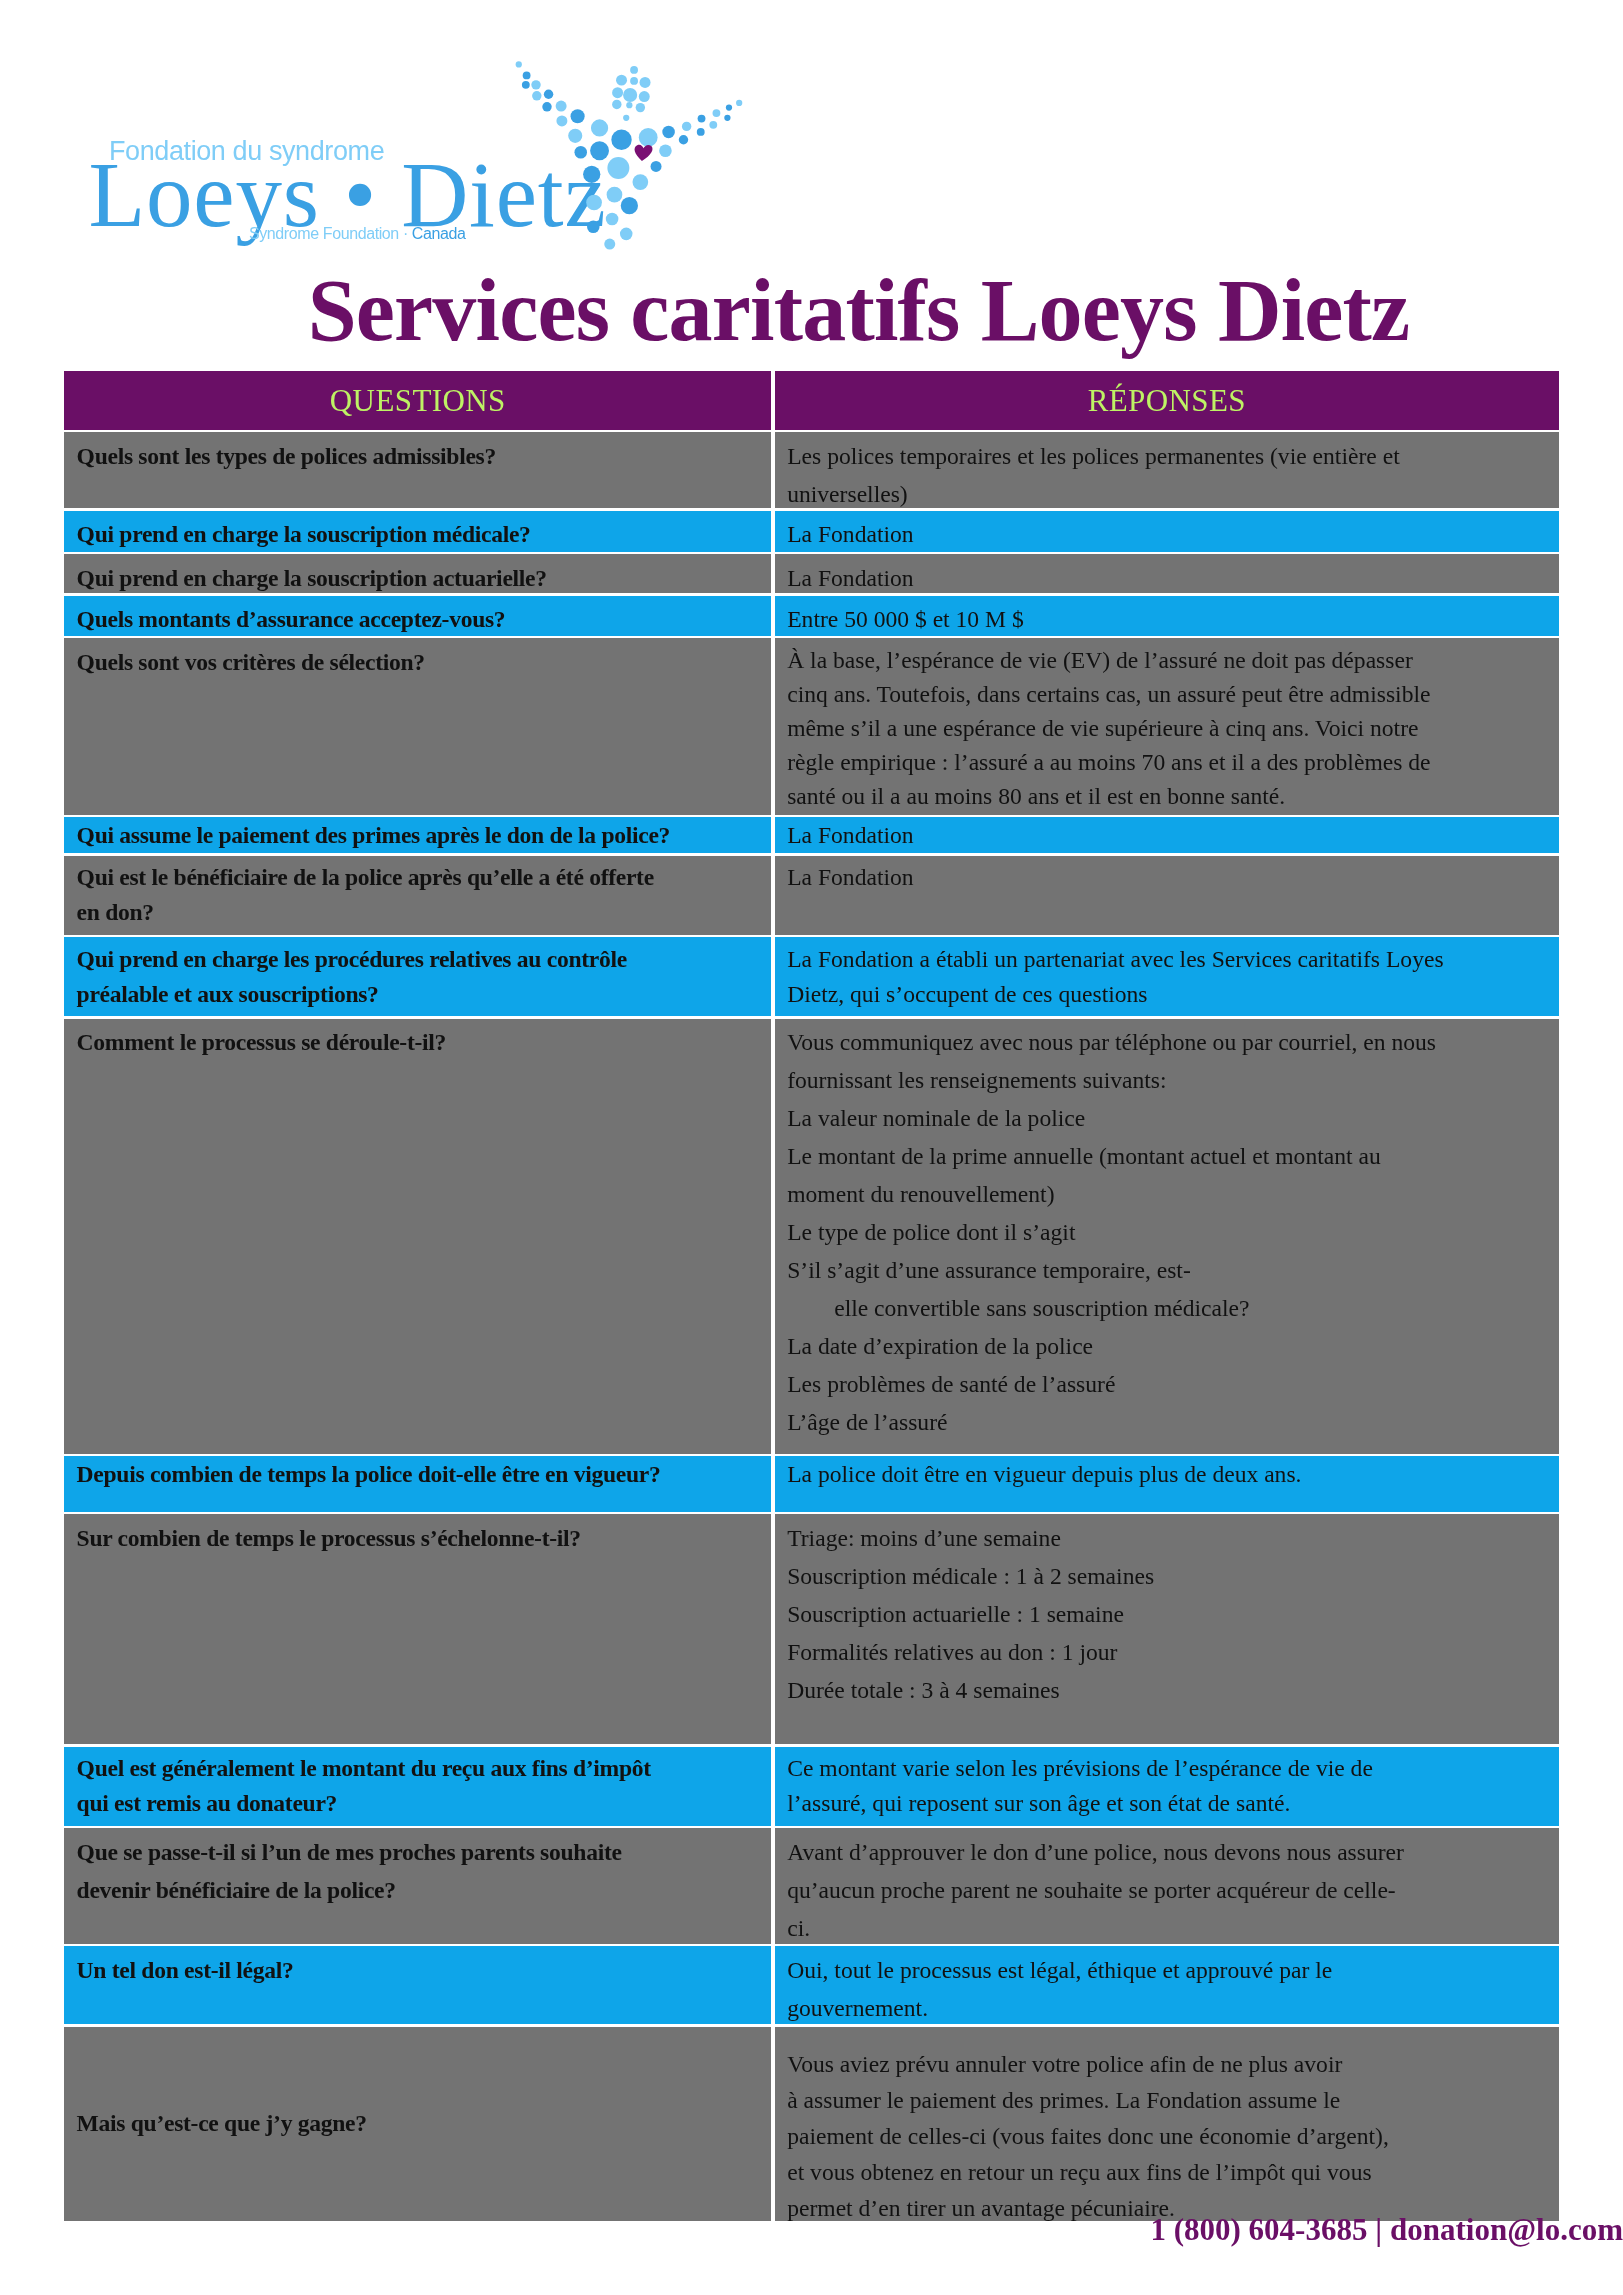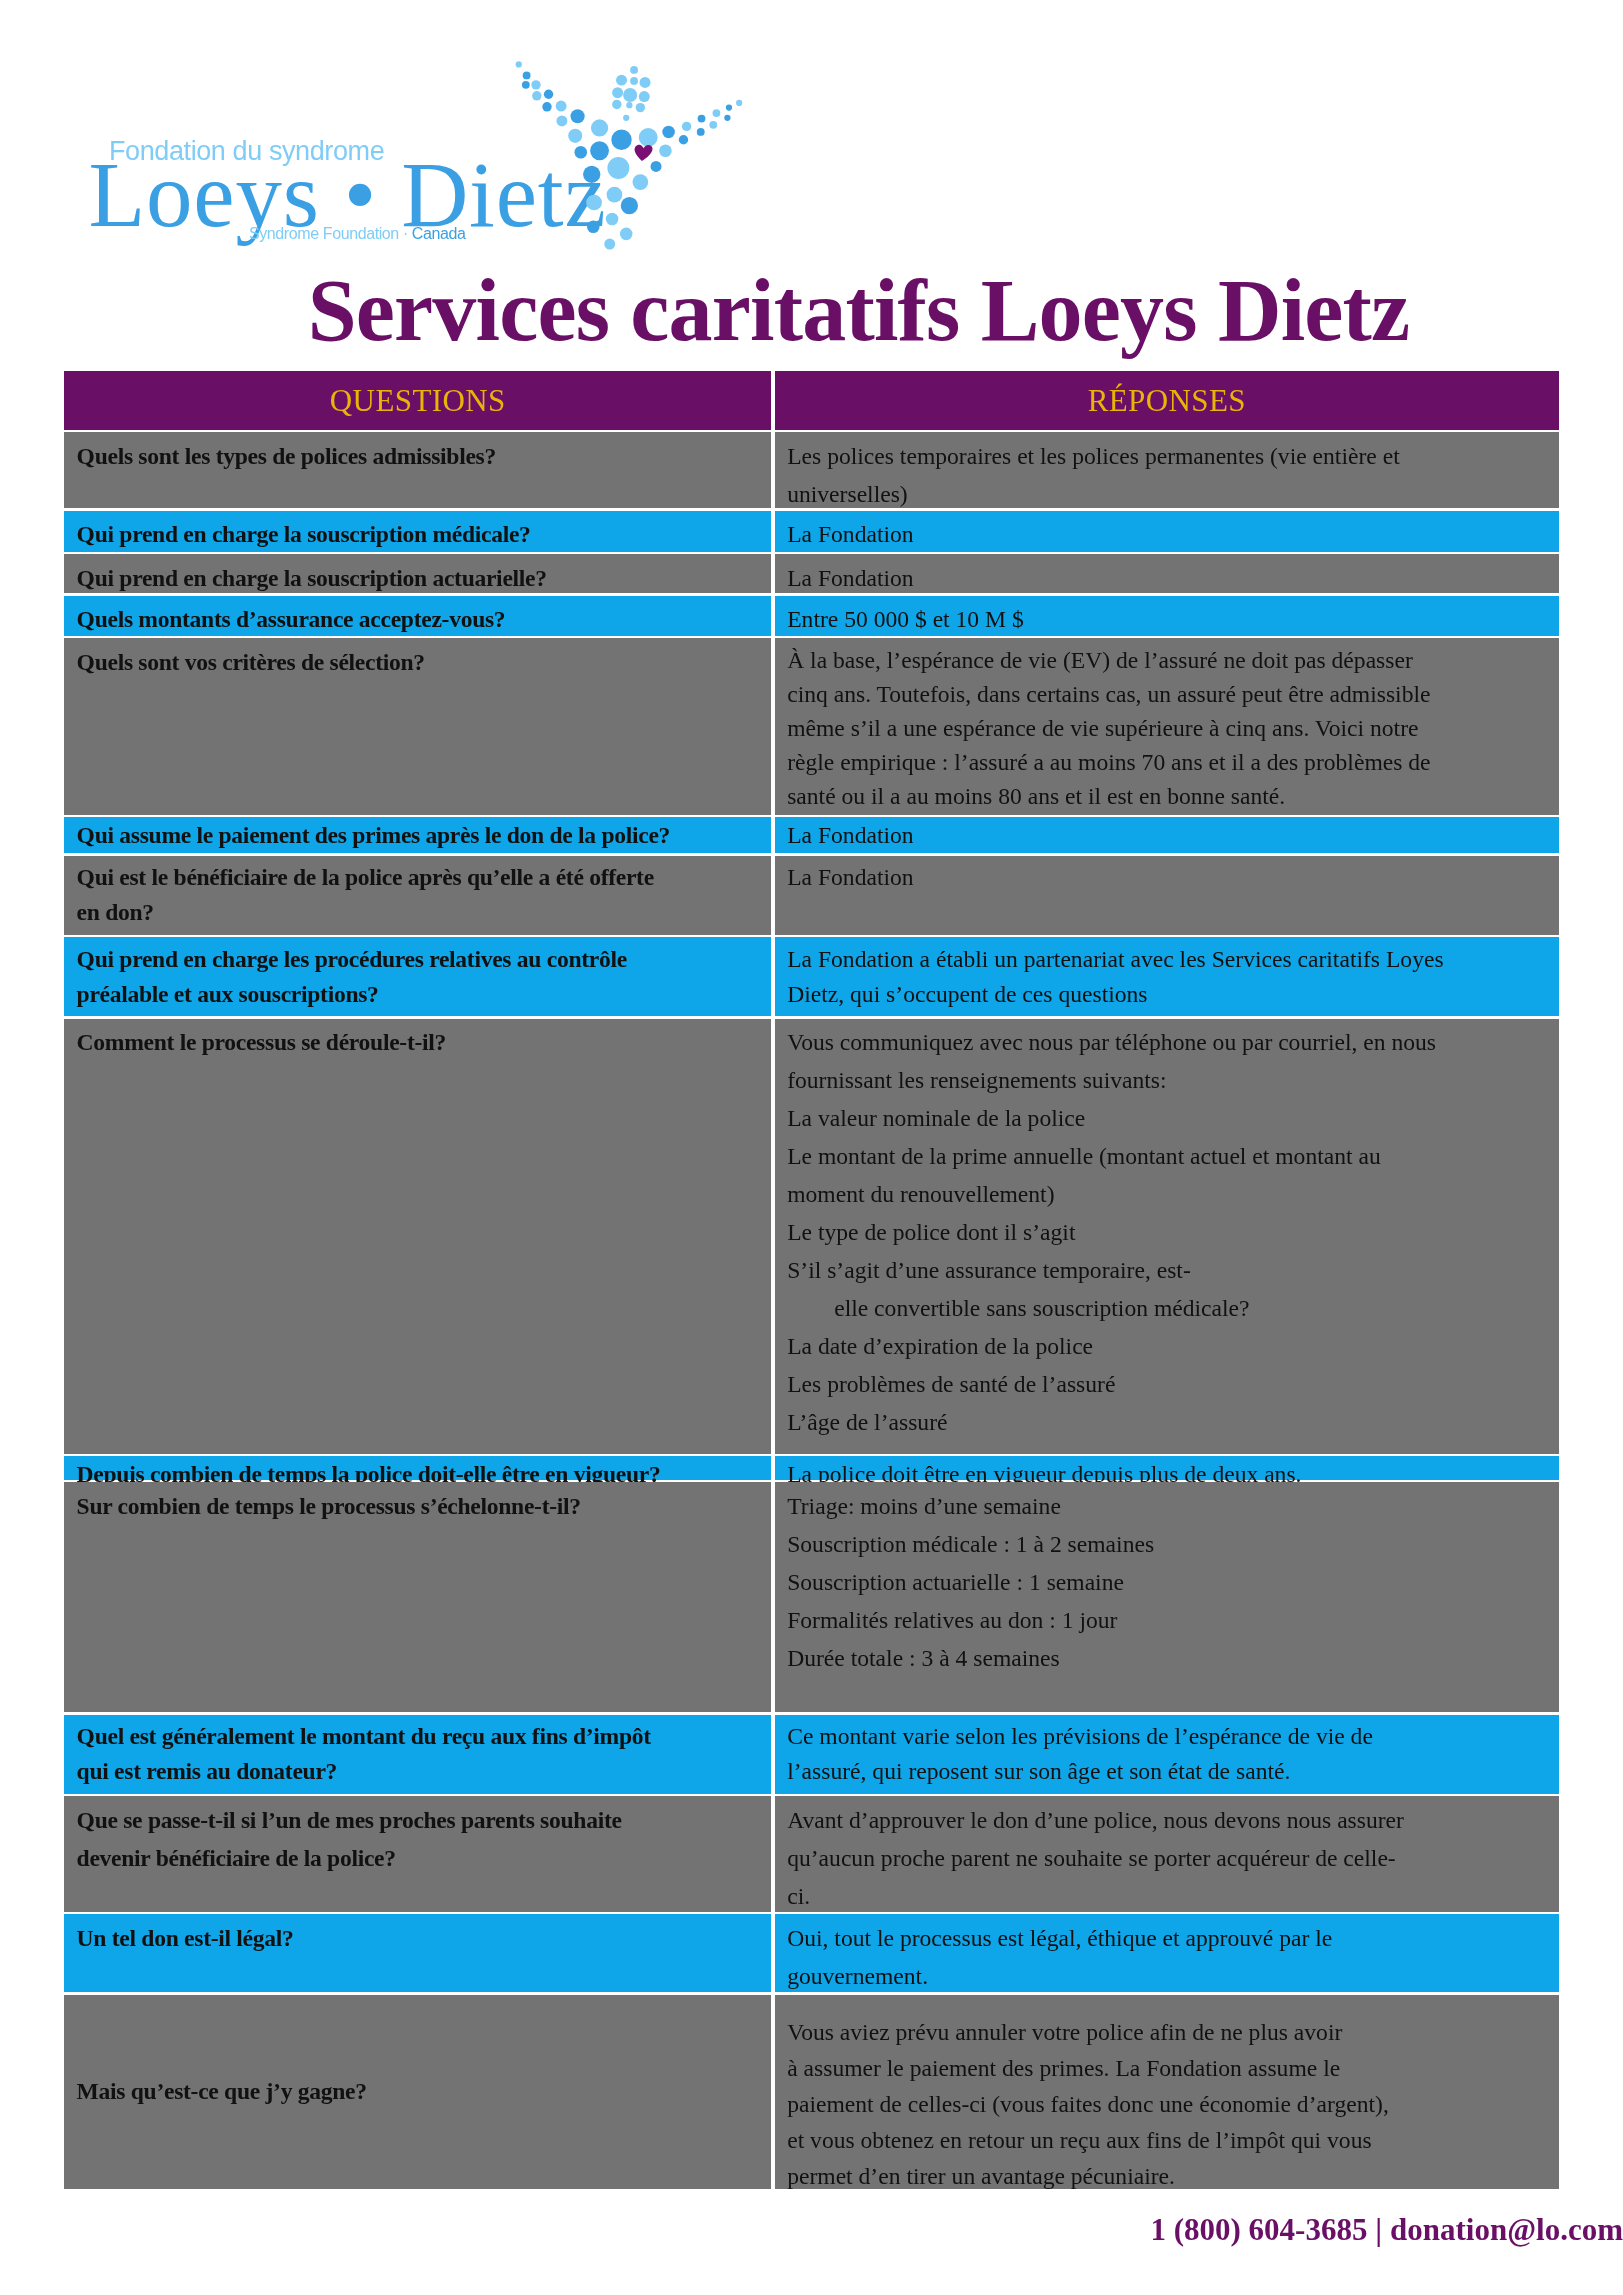--- a/index.html
+++ b/index.html
@@ -18,21 +18,21 @@
   .logo-dots { position:absolute; left:428px; top:0; width:251px; height:204px; }
 
   
   .title { position:absolute; left:0; width:1623px; top:264px; text-align:center;
            font-family:"Liberation Serif","DejaVu Serif",serif; font-weight:bold;
            font-size:88px; line-height:94px; color:#6a0f66; letter-spacing:-0.8px; white-space:nowrap;margin-left:47px; }
 
   
   .faq { position:absolute; left:64px; top:371px; width:1495px; }
   .hdr { display:flex; height:59px; }
-  .hdr .cell { background:#6a0f66; color:#eab308; font-size:31px; display:flex; align-items:center;
+  .hdr .cell { background:#6a0f66; color:#bef264; font-size:31px; display:flex; align-items:center;
                justify-content:center; letter-spacing:0.4px; }
   .row { display:flex; margin-top:2.4px; }
   .cell { box-sizing:border-box; }
   .cq { width:708px; }
   .ca { width:785px; margin-left:3.1px; }
   .row .cell { padding:4.7px 11px 6.3px 12.6px; font-size:23.6px; line-height:38px; }
   .row .cq { font-weight:bold; letter-spacing:-0.3px; }
   .row.dark .cell { background:#737373; }
   .row.light .cell { background:#0ea5e9; }
   .line { display:block; white-space:nowrap; }
@@ -211,21 +211,21 @@
       <span class="line">moment du renouvellement)</span>
       <span class="line">Le type de police dont il s’agit</span>
       <span class="line">S’il s’agit d’une assurance temporaire, est-</span>
       <span class="line indent">elle convertible sans souscription médicale?</span>
       <span class="line">La date d’expiration de la police</span>
       <span class="line">Les problèmes de santé de l’assuré</span>
       <span class="line">L’âge de l’assuré</span>
     </div>
   </div>
 
-  <div class="row light" style="height:24px">
+  <div class="row light" style="height:56px">
     <div class="cell cq" style="line-height:31px;padding-top:3.1px">
         <span class="line">Depuis combien de temps la police doit-elle être en vigueur?</span>
       </div>
     <div class="cell ca" style="line-height:31px;padding-top:3.1px">
         <span class="line">La police doit être en vigueur depuis plus de deux ans.</span>
       </div>
   </div>
 
   <div class="row dark" style="height:230px">
     <div class="cell cq">

